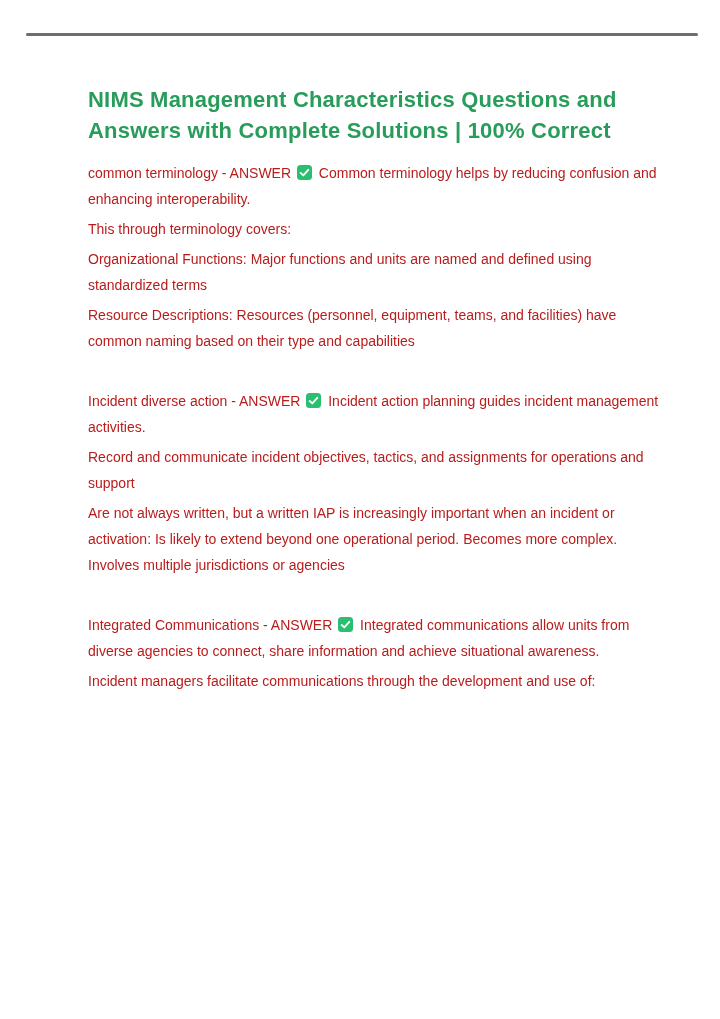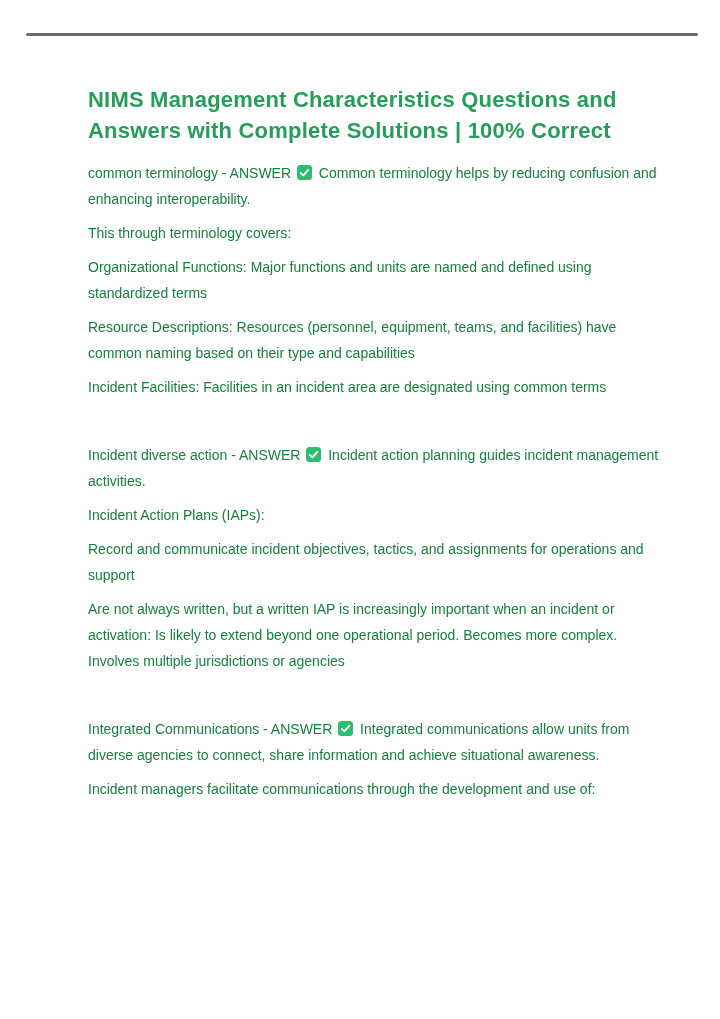--- a/index.html
+++ b/index.html
@@ -35,22 +35,22 @@
     font-weight: bold;
     font-size: 22px;
     line-height: 31px;
     color: #289c5a;
     letter-spacing: 0.2px;
     margin: 0 0 14px 0;
   }
   .para {
     font-size: 14px;
     line-height: 26px;
-    color: #15803d;
-    margin: 8px 0 4px 0;
+    color: #b91c1c;
+    margin: 0 0 4px 0;
   }
   .blank-line {
     height: 30px;
   }
   .check {
     display: inline-block;
     width: 15px;
     height: 15px;
     vertical-align: -2px;
     margin: 0 3px 0 2px;
@@ -75,36 +75,34 @@
         <span>- ANSWER</span>
         <span class="check"><svg width="15" height="15" viewBox="0 0 15 15" aria-hidden="true">
               <rect width="15" height="15" rx="3.5" fill="#2abe70"></rect>
               <path d="M3.6 7.9 L6.3 10.4 L11.3 4.8" fill="none" stroke="#ffffff" stroke-width="1.9" stroke-linecap="round" stroke-linejoin="round"></path>
             </svg></span>
         <span>Common terminology helps by reducing confusion and enhancing interoperability.</span>
       </p>
       <p class="para">This through terminology covers:</p>
       <p class="para">Organizational Functions: Major functions and units are named and defined using standardized terms</p>
       <p class="para">Resource Descriptions: Resources (personnel, equipment, teams, and facilities) have common naming based on their type and capabilities</p>
-      <p class="para">Incident Facilities: Facilities in an incident area are designated using common terms</p>
     </section>
 
     <div class="blank-line"></div>
 
     <section>
       <p class="para">
         <span>Incident diverse action</span>
         <span>- ANSWER</span>
         <span class="check"><svg width="15" height="15" viewBox="0 0 15 15" aria-hidden="true">
               <rect width="15" height="15" rx="3.5" fill="#2abe70"></rect>
               <path d="M3.6 7.9 L6.3 10.4 L11.3 4.8" fill="none" stroke="#ffffff" stroke-width="1.9" stroke-linecap="round" stroke-linejoin="round"></path>
             </svg></span>
         <span>Incident action planning guides incident management activities.</span>
       </p>
-      <p class="para">Incident Action Plans (IAPs):</p>
       <p class="para">Record and communicate incident objectives, tactics, and assignments for operations and support</p>
       <p class="para">Are not always written, but a written IAP is increasingly important when an incident or activation: Is likely to extend beyond one operational period. Becomes more complex. Involves multiple jurisdictions or agencies</p>
     </section>
 
     <div class="blank-line"></div>
 
     <section>
       <p class="para">
         <span>Integrated Communications</span>
         <span>- ANSWER</span>

